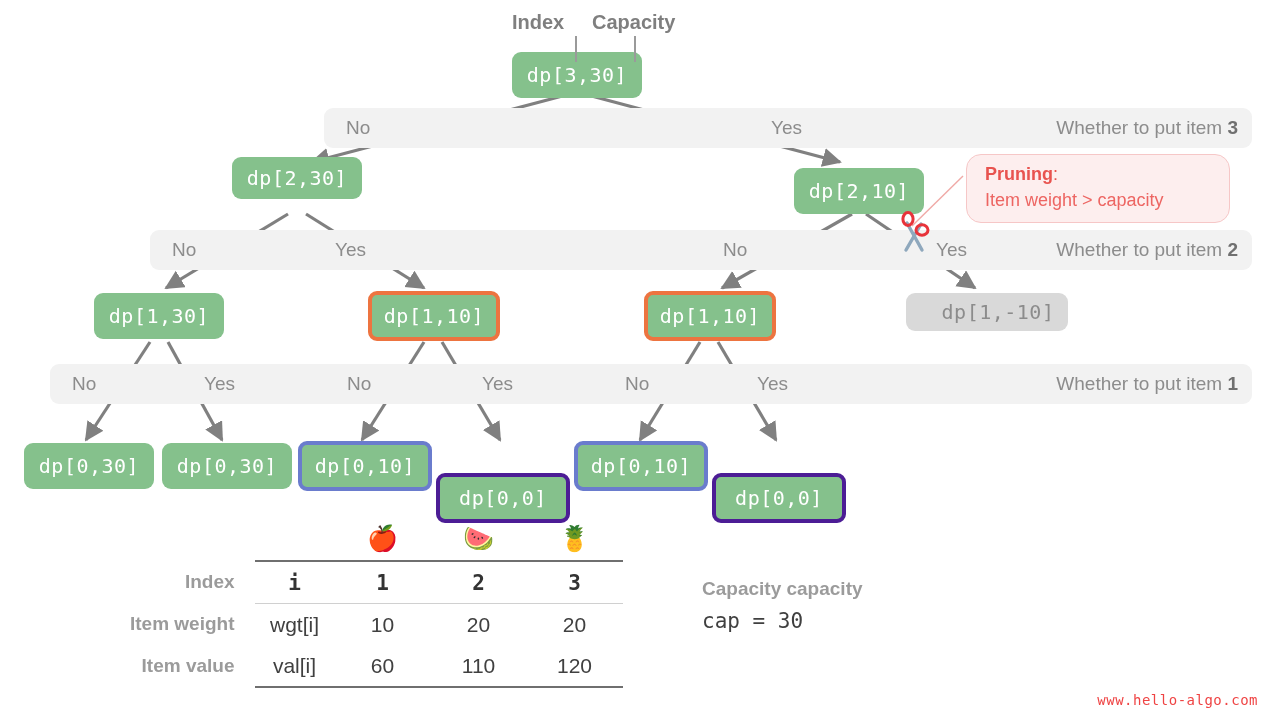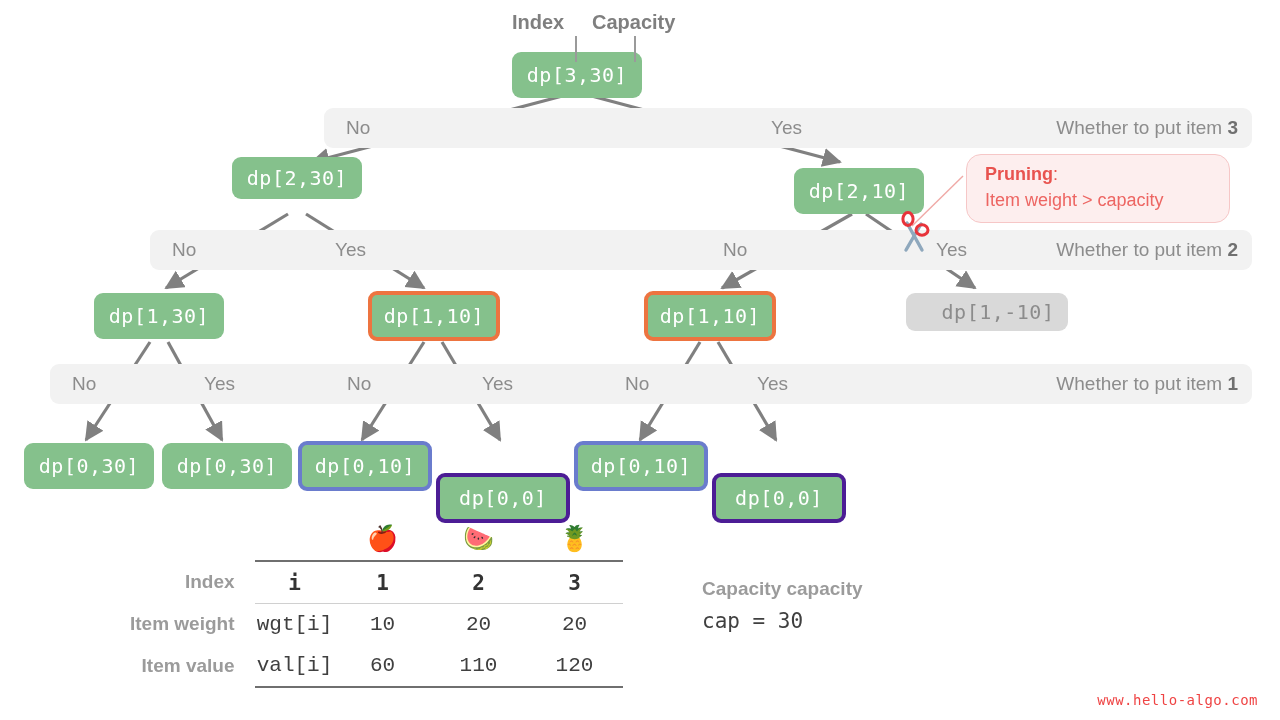--- a/index.html
+++ b/index.html
@@ -127,21 +127,21 @@
   }
   .rowhead {
     text-align: right;
     padding-right: 20px !important;
     font-size: 19px;
     font-weight: bold;
     color: #9b9b9b;
     white-space: nowrap;
   }
   .mono-cell {
-    font-family: Liberation Mono, monospace;
+    font-family: Liberation Sans, sans-serif;
     font-size: 21px;
     color: #404040;
     text-align: center;
     width: 96px;
   }
   .mono-cell.narrow { width: 80px; }
   .hdr-cell {
     font-family: "DejaVu Sans Mono", monospace;
     font-size: 21px;
     font-weight: bold;

